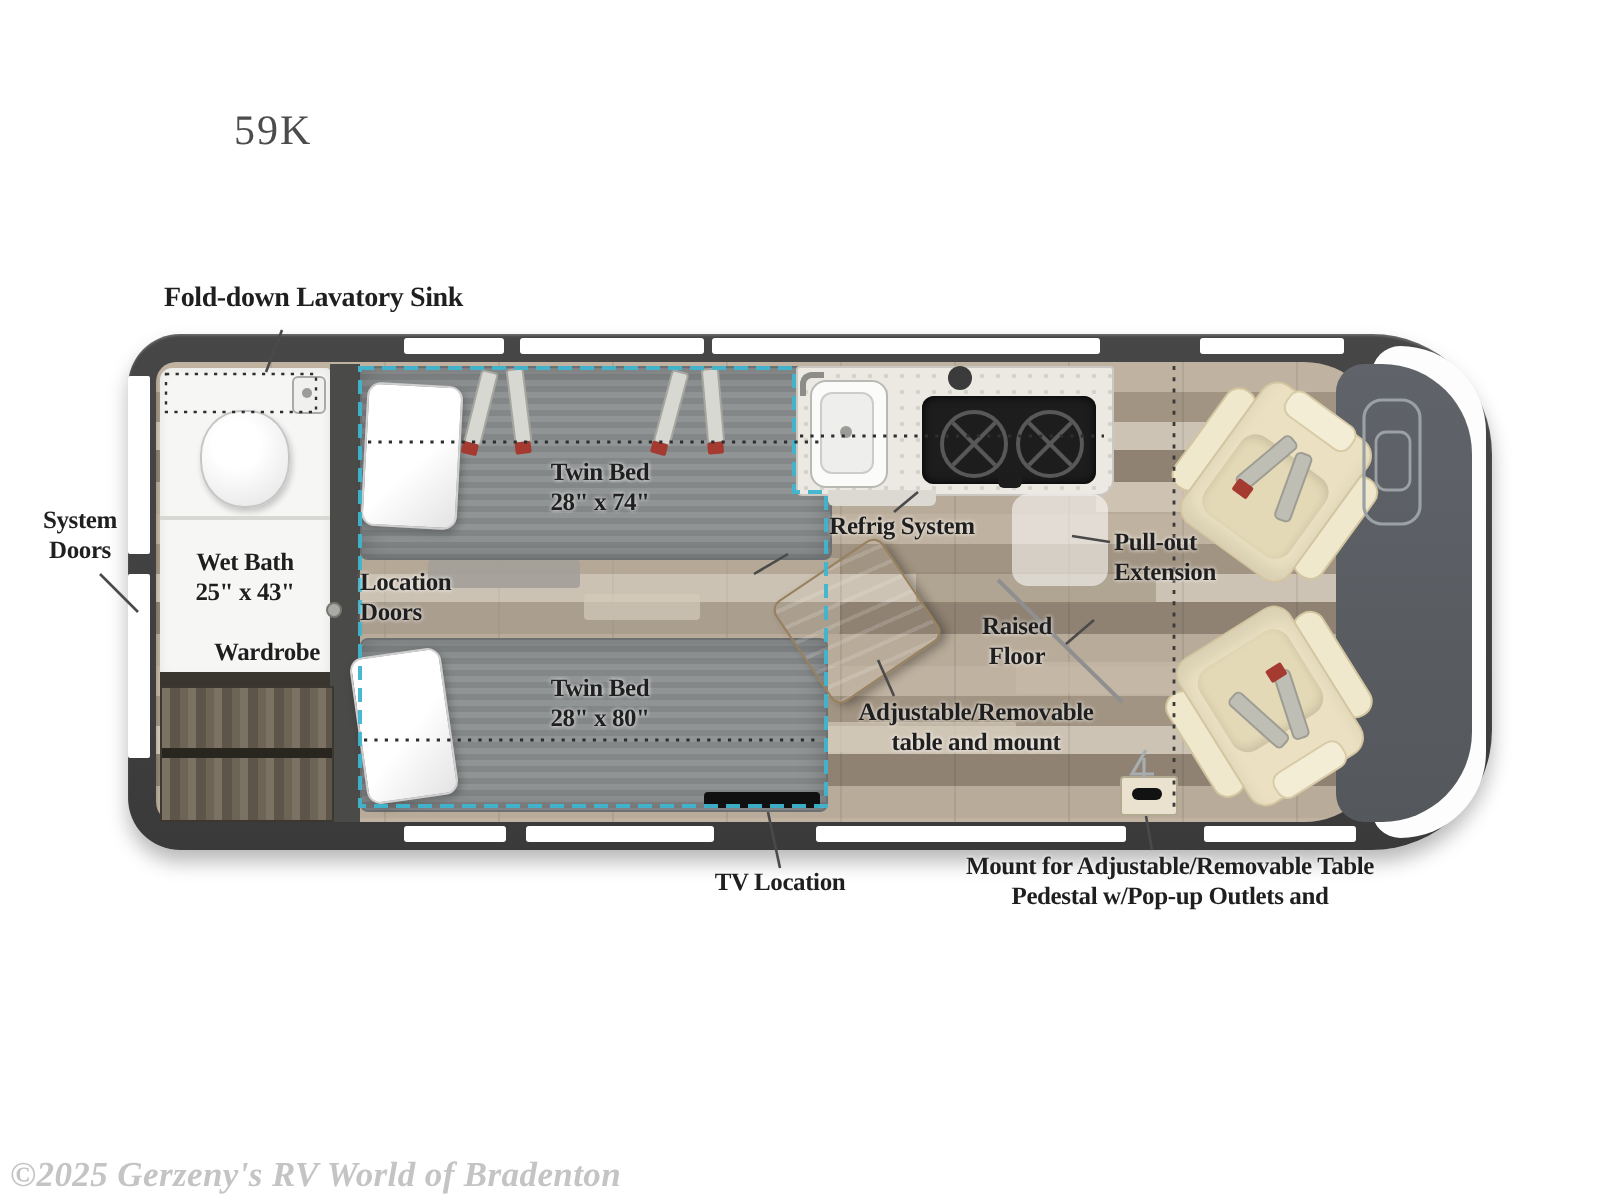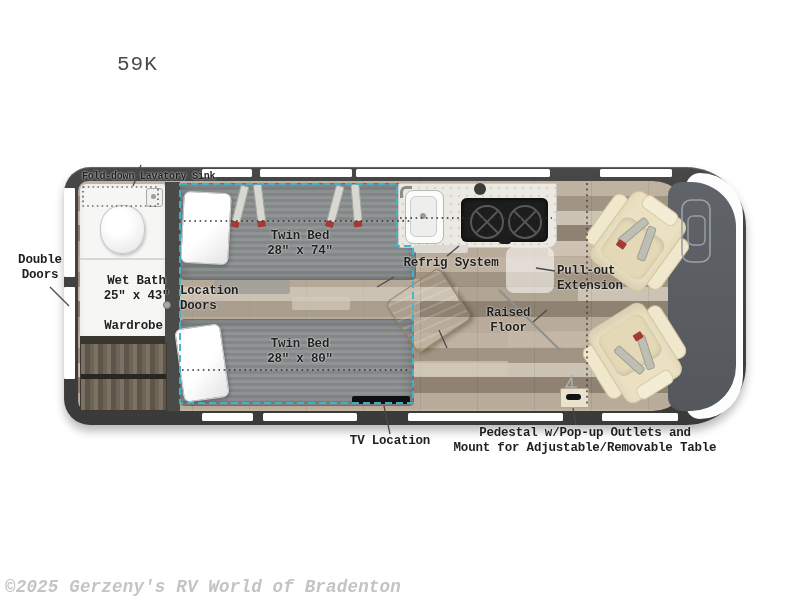--- a/index.html
+++ b/index.html
@@ -1,17 +1,17 @@
 <!DOCTYPE html>
 <html><head>
 <meta charset="utf-8">
 <style>
   html,body{margin:0;padding:0;background:#ffffff;}
   .stage{position:relative;width:800px;height:600px;background:#fff;overflow:hidden;
-         font-family:Liberation Mono, monospace;}
+         font-family:Liberation Serif, serif;}
 
   .title{position:absolute;left:117px;top:53px;font-size:21px;font-weight:500;
          color:#4c4c4c;letter-spacing:1px;}
 
   
   .van-body{position:absolute;left:64px;top:167px;width:682px;height:258px;
             background:linear-gradient(#474747,#3a3a3a);
             border-radius:26px 60px 60px 26px;
             box-shadow:0 6px 10px rgba(0,0,0,0.28), inset 0 1px 1px rgba(255,255,255,0.18);}
   .front-glass{position:absolute;left:686px;top:173px;width:57px;height:246px;
@@ -119,21 +119,21 @@
          background:#e4d9b6;box-shadow:inset 0 2px 5px rgba(0,0,0,0.12);}
   .chair .cbelt{position:absolute;width:7px;height:34px;background:#bfbeb5;border-radius:3px;
          border:1px solid #9e9d93;}
   .chair .buckle{position:absolute;width:9px;height:7px;background:#a53a31;border-radius:1px;}
 
   
   .lbl{position:absolute;font-size:12.5px;line-height:14.5px;font-weight:bold;color:#1f1f1f;
        letter-spacing:-0.2px;text-align:center;
        text-shadow:0 0 2px rgba(255,255,255,0.65),0 0 2px rgba(255,255,255,0.5);}
   .lbl-left{text-align:left;}
-  .lbl-big{font-size:10px;line-height:16px;margin-top:27px;}
+  .lbl-big{font-size:14px;line-height:16px;}
   .watermark{position:absolute;left:5px;top:577px;font-size:17.5px;font-weight:bold;
        font-style:italic;color:#c4c4c4;letter-spacing:0.2px;}
 
   svg.overlay{position:absolute;left:0;top:0;pointer-events:none;}
 </style>
 </head>
 <body>
 
 <div class="stage">
 
@@ -254,25 +254,25 @@
     <path d="M555 271 L536 268" stroke="#4a4a4a" stroke-width="1.3" fill="none"></path>
     <path d="M533 322 L547 310" stroke="#4a4a4a" stroke-width="1.3" fill="none"></path>
     <path d="M447 348 L439 330" stroke="#4a4a4a" stroke-width="1.3" fill="none"></path>
     <path d="M390 434 L384 406" stroke="#4a4a4a" stroke-width="1.3" fill="none"></path>
     <path d="M576 425 L573 408" stroke="#4a4a4a" stroke-width="1.3" fill="none"></path>
   </svg>
 
   <div class="lbl lbl-big lbl-left" style="left:82px;top:142px;">Fold-down Lavatory Sink</div>
 
   <div class="lbl" style="left:14px;top:253px;width:52px;">
-    <div>Double</div>
+    <div>System</div>
     <div>Doors</div>
   </div>
 
-  <div class="lbl" style="left:80px;top:274px;width:85px;padding-left:14px;">
+  <div class="lbl" style="left:80px;top:274px;width:85px;">
     <div>Wet Bath</div>
     <div>25" x 43"</div>
   </div>
 
   <div class="lbl" style="left:80px;top:319px;width:107px;">Wardrobe</div>
 
   <div class="lbl lbl-left" style="left:180px;top:284px;">
     <div>Location</div>
     <div>Doors</div>
   </div>
@@ -293,22 +293,26 @@
   <div class="lbl lbl-left" style="left:557px;top:264px;">
     <div>Pull-out</div>
     <div>Extension</div>
   </div>
 
   <div class="lbl" style="left:466px;top:306px;width:85px;">
     <div>Raised</div>
     <div>Floor</div>
   </div>
 
+  <div class="lbl" style="left:418px;top:349px;width:140px;">
+    <div>Adjustable/Removable</div>
+    <div>table and mount</div>
+  </div>
 
   <div class="lbl" style="left:330px;top:434px;width:120px;">TV Location</div>
 
   <div class="lbl" style="left:445px;top:426px;width:280px;">
+    <div>Mount for Adjustable/Removable Table</div>
     <div>Pedestal w/Pop-up Outlets and</div>
-    <div>Mount for Adjustable/Removable Table</div>
   </div>
 
   <div class="watermark">©2025 Gerzeny's RV World of Bradenton</div>
 </div>
 
 </body></html>

